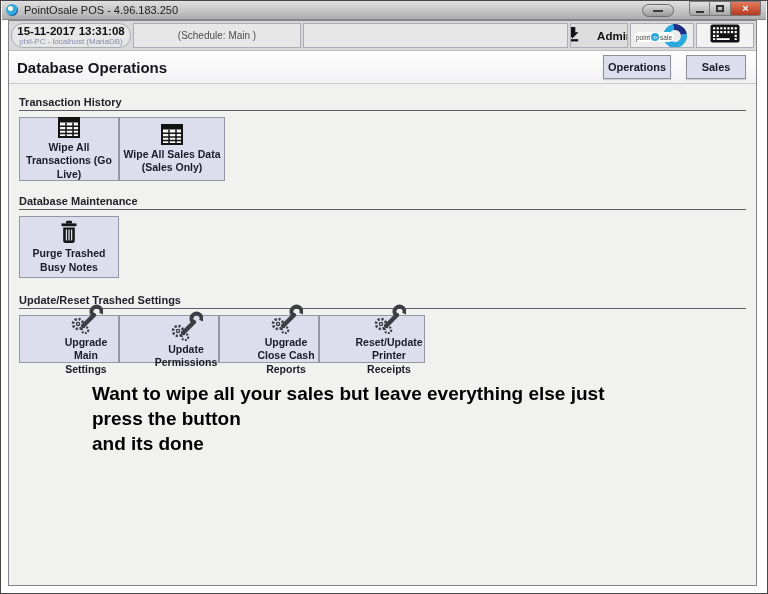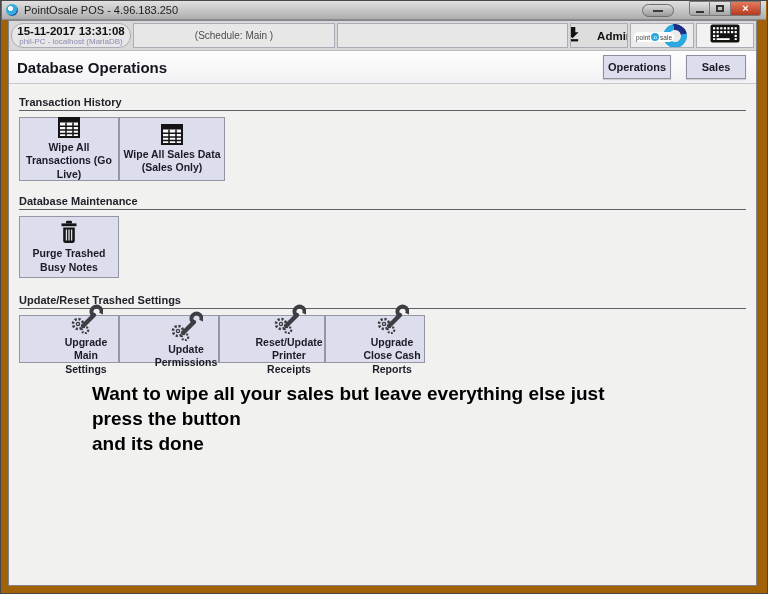--- a/index.html
+++ b/index.html
@@ -1,17 +1,17 @@
 <!DOCTYPE html>
 <html><head>
 <meta charset="utf-8">
 <style>
   html,body{margin:0;padding:0;background:#555;}
   *{box-sizing:border-box;}
-  .screen{position:relative;width:768px;height:594px;background:#a16207;
+  .screen{position:relative;width:768px;height:594px;background:#ffffff;
     border:1px solid #474747;overflow:hidden;
     font-family:"Liberation Sans",sans-serif;}
   
   .titlebar{position:absolute;left:1px;top:0;right:1px;height:19px;
     background:linear-gradient(#e0e0e0,#aeaeae);display:flex;align-items:center;
     padding-left:4px;border-bottom:1px solid #8a8a8a;}
   .title-icon{width:12px;height:12px;border-radius:50%;flex:0 0 auto;
     background:radial-gradient(circle at 38% 38%, #ffffff 0 22%, #35aadd 23% 62%, #1b5fa8 63%);}
   .title-text{font-size:11px;color:#1d1d1d;margin-left:6px;white-space:nowrap;}
   .ctrl-pill{position:absolute;top:3px;right:92px;width:32px;height:13px;border-radius:7px;
@@ -30,21 +30,21 @@
   .client{position:absolute;left:7px;top:19px;right:10px;bottom:7px;background:#f1f1f0;
     border:1px solid #84848a;display:flex;flex-direction:column;}
   
   .topbar{height:30px;flex:0 0 auto;background:#d8d8d8;border-bottom:1px solid #bcbcbc;
     display:flex;align-items:center;padding:2px;gap:2px;}
   .cell{height:25px;background:#e7e7e7;border:1px solid #abacb6;
     display:flex;flex-direction:column;align-items:center;justify-content:center;overflow:hidden;}
   .date-cell{width:120px;border-radius:12px;}
   .date-main{font-size:11.5px;font-weight:bold;color:#111;white-space:nowrap;line-height:12px;}
   .date-sub{font-size:8px;color:#8b8bb2;white-space:nowrap;line-height:9px;}
-  .sched-cell{width:202px;}
+  .sched-cell{width:168px;}
   .sched-text{font-size:10px;color:#4c4c4c;}
   .spacer-cell{flex:1;}
   .admin-cell{width:58px;flex-direction:row;gap:17px;background:#dddddd;cursor:pointer;}
   .admin-text{font-size:11.5px;font-weight:bold;color:#111;}
   .logo-cell{width:64px;background:#ececec;}
   .kb-cell{width:58px;background:#f2f2f2;cursor:pointer;}
   
   .logo{position:relative;width:56px;height:25px;}
   .logo-ring{position:absolute;right:3px;top:0;width:24px;height:24px;border-radius:50%;
     border:6px solid #2aa9e0;border-top-color:#1c2f86;transform:rotate(35deg);}
@@ -232,47 +232,47 @@
                 <circle cx="9" cy="22" r="5" stroke-width="2.6" stroke-dasharray="2.2 1.7"></circle>
                 <circle cx="9" cy="22" r="1.6" stroke-width="1.4"></circle>
                 <circle cx="16" cy="28" r="3.2" stroke-width="2.2" stroke-dasharray="1.8 1.4"></circle>
                 <line x1="14" y1="24" x2="25" y2="13" stroke-width="4.4" stroke-linecap="round"></line>
                 <circle cx="27.5" cy="9.5" r="5" stroke-width="4" stroke-dasharray="23 9" transform="rotate(115 27.5 9.5)"></circle>
               </g>
             </svg>
           </span>
           <span>Update Permissions</span>
         </div>
+        <div class="tile h60 w100">
+          <span class="ticon">
+            <svg width="34" height="32" viewBox="0 0 34 32">
+              <g stroke="#3d3d44" fill="none">
+                <circle cx="9" cy="22" r="5" stroke-width="2.6" stroke-dasharray="2.2 1.7"></circle>
+                <circle cx="9" cy="22" r="1.6" stroke-width="1.4"></circle>
+                <circle cx="16" cy="28" r="3.2" stroke-width="2.2" stroke-dasharray="1.8 1.4"></circle>
+                <line x1="14" y1="24" x2="25" y2="13" stroke-width="4.4" stroke-linecap="round"></line>
+                <circle cx="27.5" cy="9.5" r="5" stroke-width="4" stroke-dasharray="23 9" transform="rotate(115 27.5 9.5)"></circle>
+              </g>
+            </svg>
+          </span>
+          <span>Upgrade Close Cash Reports</span>
+        </div>
         <div class="tile h60 w106">
           <span class="ticon">
             <svg width="34" height="32" viewBox="0 0 34 32">
               <g stroke="#3d3d44" fill="none">
                 <circle cx="9" cy="22" r="5" stroke-width="2.6" stroke-dasharray="2.2 1.7"></circle>
                 <circle cx="9" cy="22" r="1.6" stroke-width="1.4"></circle>
                 <circle cx="16" cy="28" r="3.2" stroke-width="2.2" stroke-dasharray="1.8 1.4"></circle>
                 <line x1="14" y1="24" x2="25" y2="13" stroke-width="4.4" stroke-linecap="round"></line>
                 <circle cx="27.5" cy="9.5" r="5" stroke-width="4" stroke-dasharray="23 9" transform="rotate(115 27.5 9.5)"></circle>
               </g>
             </svg>
           </span>
           <span>Reset/Update Printer Receipts</span>
-        </div>
-        <div class="tile h60 w100">
-          <span class="ticon">
-            <svg width="34" height="32" viewBox="0 0 34 32">
-              <g stroke="#3d3d44" fill="none">
-                <circle cx="9" cy="22" r="5" stroke-width="2.6" stroke-dasharray="2.2 1.7"></circle>
-                <circle cx="9" cy="22" r="1.6" stroke-width="1.4"></circle>
-                <circle cx="16" cy="28" r="3.2" stroke-width="2.2" stroke-dasharray="1.8 1.4"></circle>
-                <line x1="14" y1="24" x2="25" y2="13" stroke-width="4.4" stroke-linecap="round"></line>
-                <circle cx="27.5" cy="9.5" r="5" stroke-width="4" stroke-dasharray="23 9" transform="rotate(115 27.5 9.5)"></circle>
-              </g>
-            </svg>
-          </span>
-          <span>Upgrade Close Cash Reports</span>
         </div>
       </div>
 
       <div class="annotation">
         <div>Want to wipe all your sales but leave everything else just</div>
         <div>press the button</div>
         <div>and its done</div>
       </div>
 
     </div>

